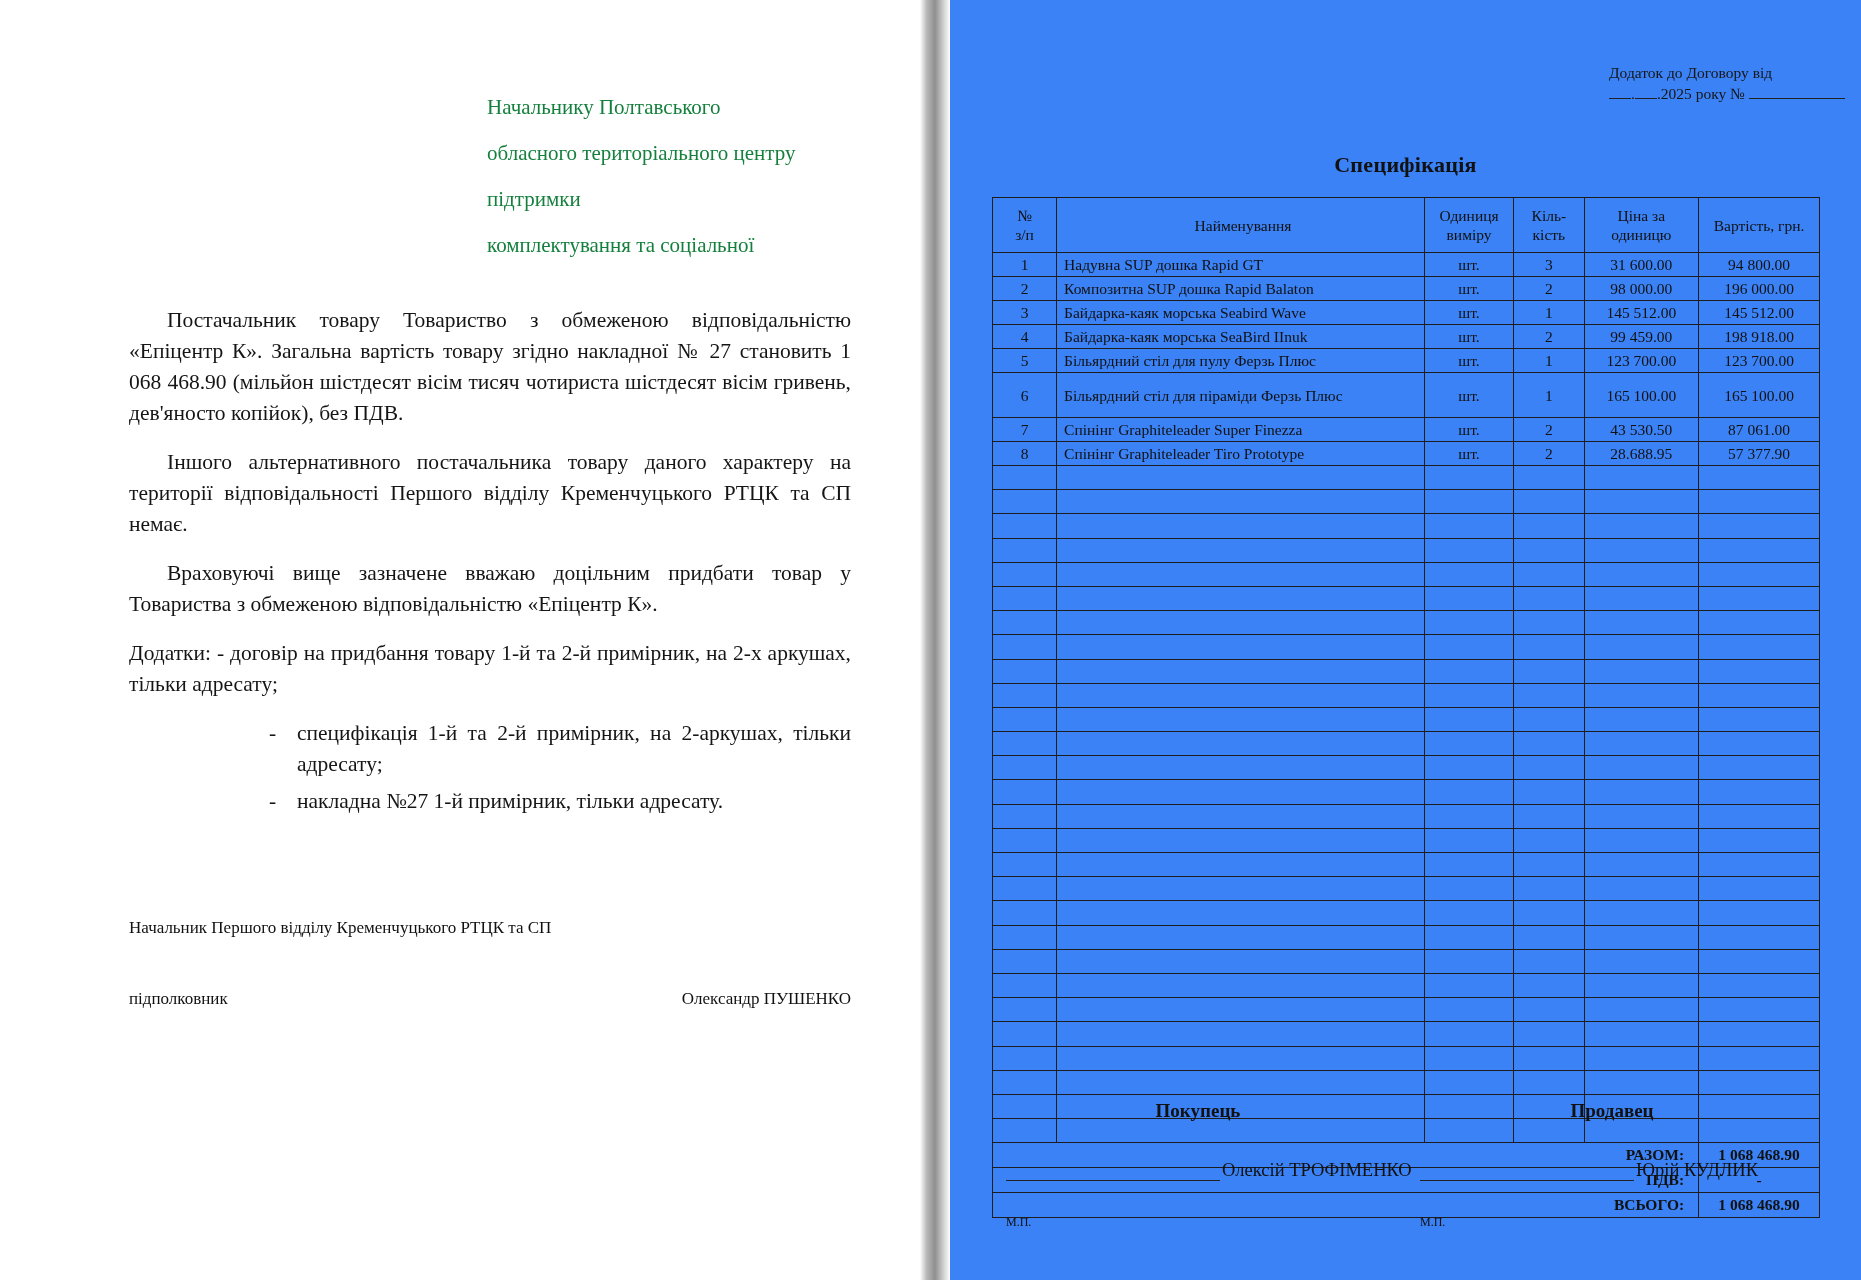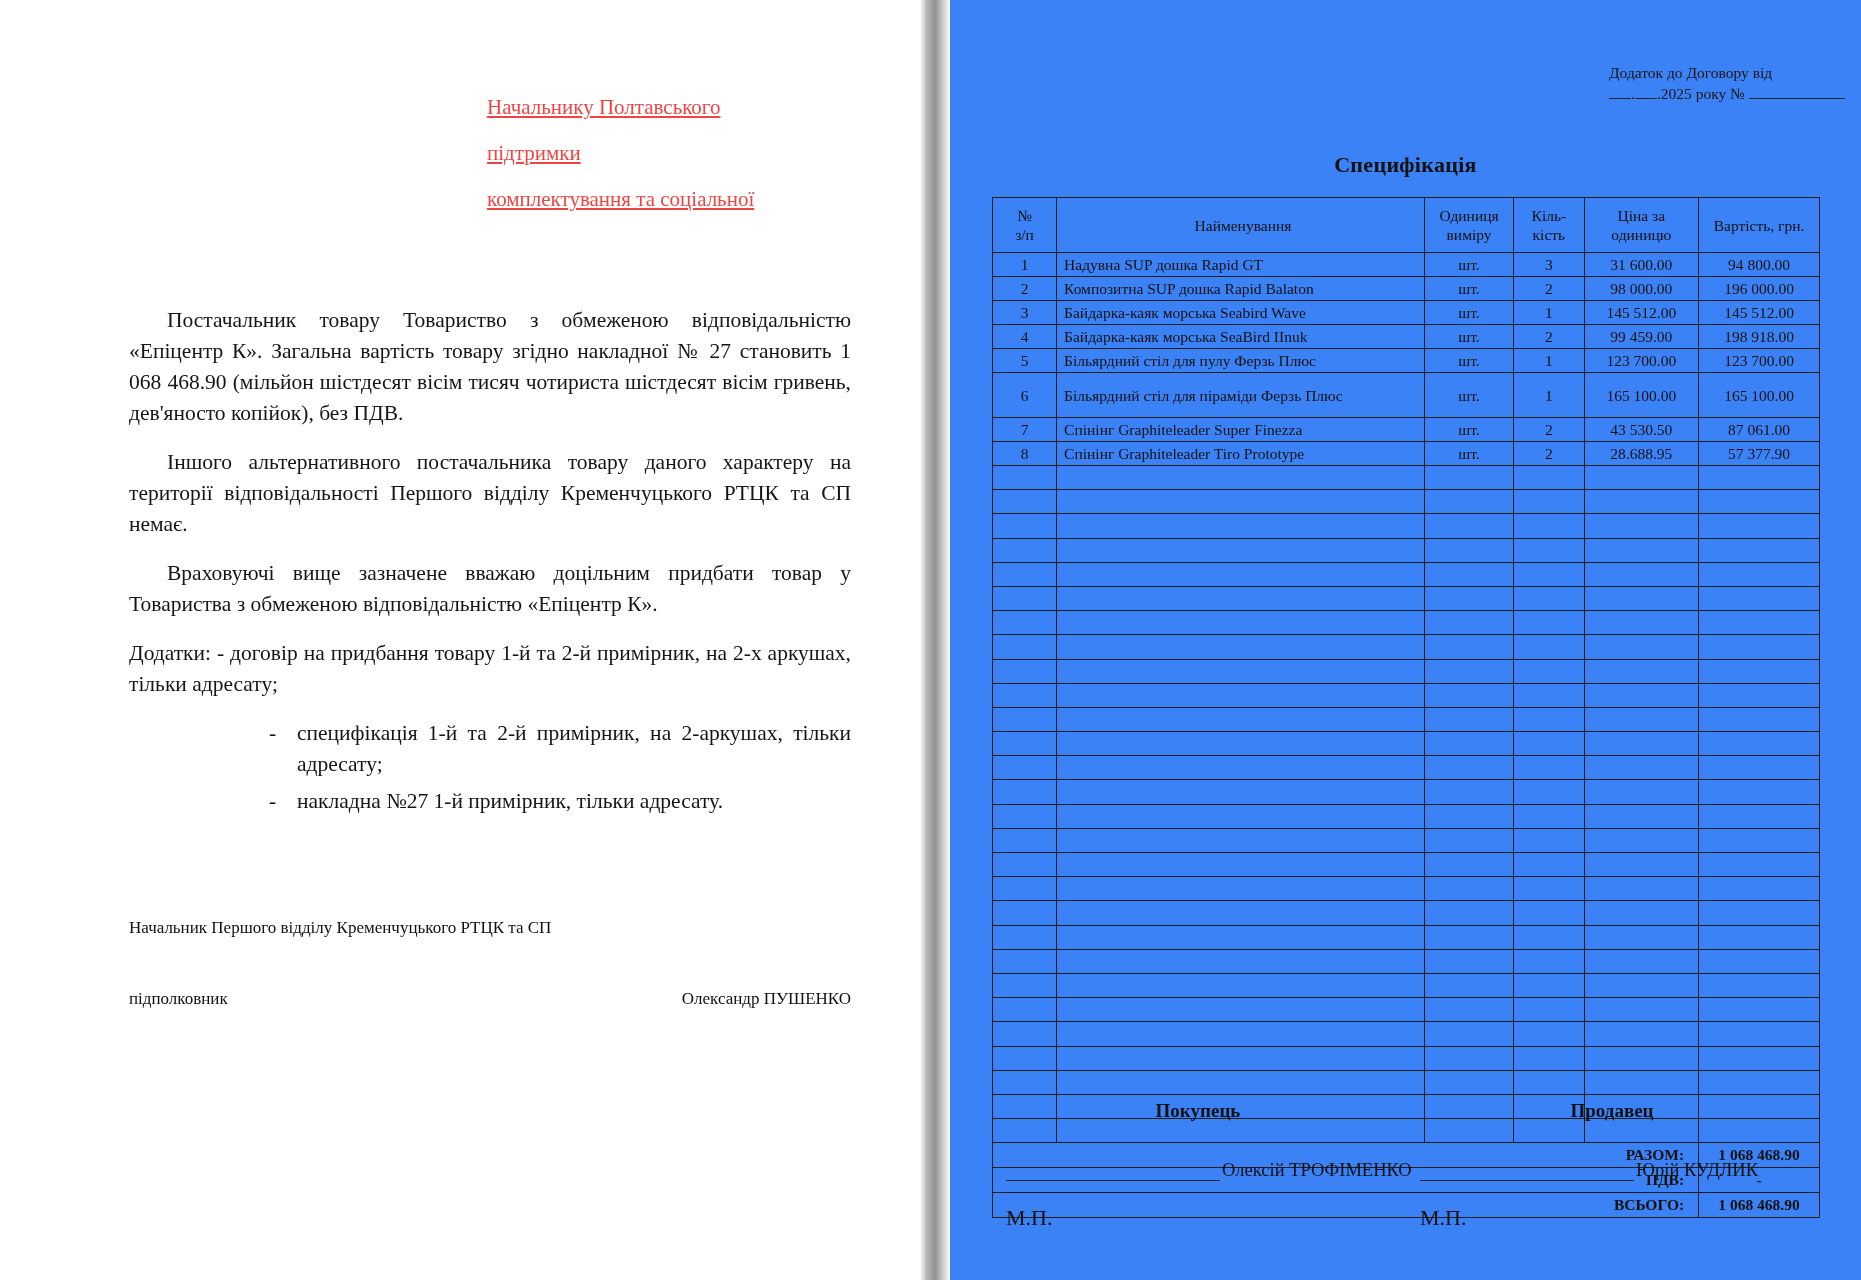--- a/index.html
+++ b/index.html
@@ -44,22 +44,21 @@
   }
 
   
   .addressee {
     position: absolute;
     left: 487px;
     top: 84px;
     width: 380px;
     font-size: 21px;
     line-height: 46px;
-    color: #ef4444;
-    text-decoration: underline;
+    color: #15803d;
   }
   .addressee div { white-space: nowrap; }
 
   .letter-body {
     position: absolute;
     left: 129px;
     top: 305px;
     width: 722px;
     font-size: 21.5px;
     line-height: 31px;
@@ -193,31 +192,32 @@
     white-space: nowrap;
   }
   .sign-rule {
     display: inline-block;
     border-bottom: 1.4px solid #222;
     width: 214px;
     height: 15px;
     margin-right: 2px;
   }
   .party-name { font-size: 18.5px; }
-  .party-mp { margin-top: 24px; font-size: 22px; }
+  .party-mp { margin-top: 34px; font-size: 12px; }
 </style>
 </head>
 <body>
 
 <div class="scan">
 
   <div class="page-left">
 
     <div class="addressee">
       <div>Начальнику Полтавського</div>
+      <div>обласного територіального центру</div>
       <div>підтримки</div>
       <div>комплектування та соціальної</div>
     </div>
 
     <div class="letter-body">
       <p>Постачальник товару Товариство з обмеженою відповідальністю «Епіцентр К». Загальна вартість товару згідно накладної № 27 становить 1 068 468.90 (мільйон шістдесят вісім тисяч чотириста шістдесят вісім гривень, дев'яносто копійок), без ПДВ.</p>
       <p>Іншого альтернативного постачальника товару даного характеру на території відповідальності Першого відділу Кременчуцького РТЦК та СП немає.</p>
       <p>Враховуючі вище зазначене вважаю доцільним придбати товар у Товариства з обмеженою відповідальністю «Епіцентр К».</p>
       <p class="noindent">Додатки:   - договір на придбання товару 1-й та 2-й примірник, на 2-х аркушах, тільки адресату;</p>
       <ul class="attach-list">

